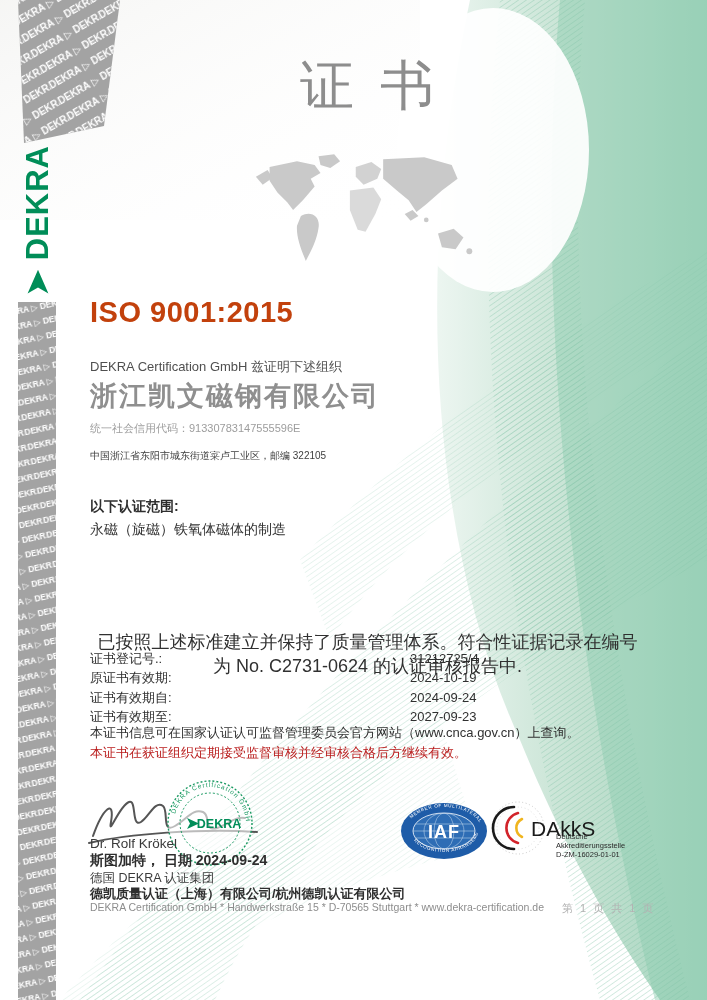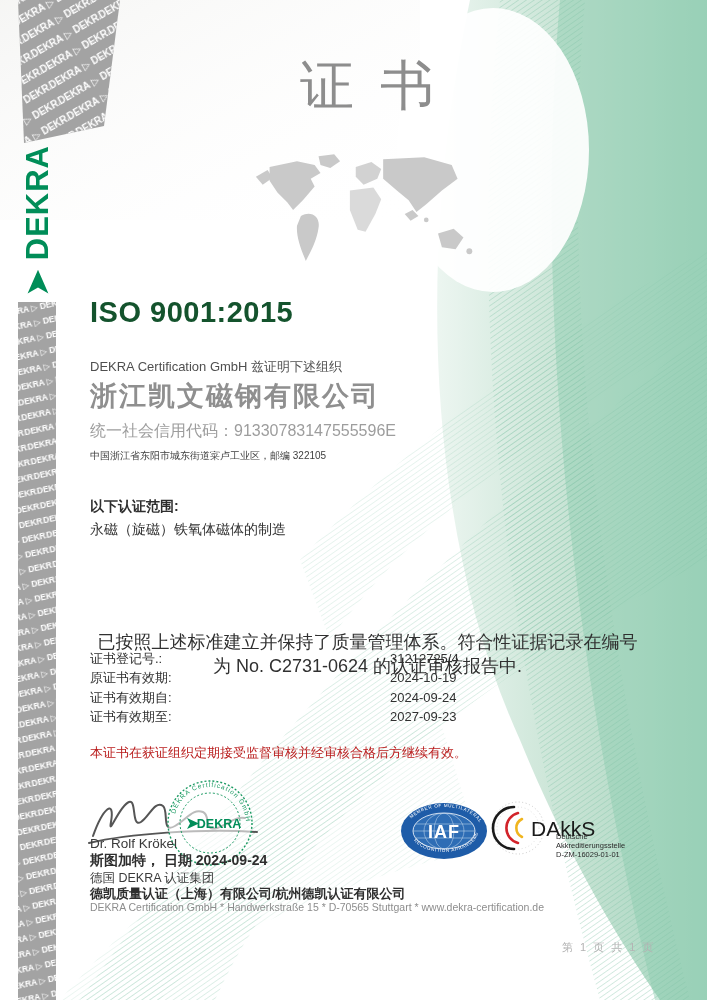--- a/index.html
+++ b/index.html
@@ -1,39 +1,39 @@
 <!DOCTYPE html>
 <html><head>
 <meta charset="utf-8">
 <style>
   html,body{margin:0;padding:0;background:#ffffff;}
   .page{position:relative;width:707px;height:1000px;overflow:hidden;background:#ffffff;
         font-family:"Liberation Sans","DejaVu Sans",sans-serif;}
   .abs{position:absolute;}
   .bg-svg{left:0;top:0;}
   .cert-title{left:300px;top:50px;font-size:54px;color:#8d8d8d;letter-spacing:26px;font-weight:400;}
-  .iso{left:90px;top:296px;font-size:29px;font-weight:bold;color:#14532d;letter-spacing:0.5px;}
+  .iso{left:90px;top:296px;font-size:29px;font-weight:bold;color:#c2410c;letter-spacing:0.5px;}
   .issuer{left:90px;top:358px;font-size:13px;color:#4f4f4f;}
   .company{left:90px;top:378px;font-size:27px;font-weight:bold;color:#8f8f8f;letter-spacing:2px;}
-  .credit{left:90px;top:421px;font-size:16px;color:#9d9d9d;}
+  .credit{left:90px;top:421px;font-size:11px;color:#9d9d9d;}
   .addr{left:90px;top:449px;font-size:10px;color:#3e3e3e;}
   .scope-h{left:90px;top:498px;font-size:14px;font-weight:bold;color:#2e2e2e;}
   .scope-t{left:90px;top:521px;font-size:14px;color:#333333;}
   .conform{left:90px;top:630px;width:555px;font-size:18px;color:#303030;text-align:center;}
   .fields{left:90px;top:649px;width:560px;font-size:13px;color:#303030;line-height:19.3px;}
-  .frow{display:flex;}
+  .frow{display:flex;gap:20px;}
   .flabel{width:300px;}
   .note1{left:90px;top:724px;font-size:13px;color:#303030;}
   .note2{left:90px;top:744px;font-size:13px;color:#b91c1c;}
   .signer{left:90px;top:836px;font-size:13.5px;color:#3a3a3a;}
   .placedate{left:90px;top:852px;font-size:14px;font-weight:bold;color:#2e2e2e;}
   .group{left:90px;top:870px;font-size:12.5px;color:#3a3a3a;}
   .companies{left:90px;top:885px;font-size:13px;font-weight:bold;color:#2e2e2e;}
   .issueraddr{left:90px;top:901px;font-size:10.5px;color:#8d8d8d;}
-  .pagefoot{left:562px;top:901px;font-size:11px;color:#b3b3b3;letter-spacing:2px;margin-top:39px;}
+  .pagefoot{left:562px;top:901px;font-size:11px;color:#b3b3b3;letter-spacing:2px;}
   .dakks-sub{left:556px;top:832px;font-size:7.5px;line-height:9px;color:#2b2b2b;}
   .dekra-logo{left:-37px;top:197px;width:150px;height:46px;transform:rotate(-90deg);
               display:flex;align-items:center;gap:8px;}
   .dekra-logo .wordmark{font-size:31px;font-weight:bold;color:#008D58;letter-spacing:1px;
               font-family:"Liberation Sans","DejaVu Sans",sans-serif;}
 </style>
 </head>
 <body>
 
 <div class="page">
@@ -130,20 +130,21 @@
     <div class="frow">
       <span class="flabel">证书有效期自:</span>
       <span>2024-09-24</span>
     </div>
     <div class="frow">
       <span class="flabel">证书有效期至:</span>
       <span>2027-09-23</span>
     </div>
   </div>
 
+  <div class="abs note1">本证书信息可在国家认证认可监督管理委员会官方网站（www.cnca.gov.cn）上查询。</div>
   <div class="abs note2">本证书在获证组织定期接受监督审核并经审核合格后方继续有效。</div>
 
   <svg class="abs" style="left:85px;top:788px;" width="180" height="62" viewBox="0 0 180 62">
     <g fill="none" stroke="#555555" stroke-width="2" stroke-linecap="round">
       <path d="M8,48 C18,20 30,10 26,34 C23,50 34,18 44,14 C52,11 46,40 56,34 C64,29 70,12 78,18 C84,23 76,46 90,38 C102,31 108,20 118,24 C126,27 118,44 132,40 C142,37 150,28 160,30"></path>
       <path d="M4,55 C42,46 118,40 172,44"></path>
     </g>
   </svg>
 
   <svg class="abs" style="left:165px;top:778px;" width="90" height="90" viewBox="0 0 90 90">

